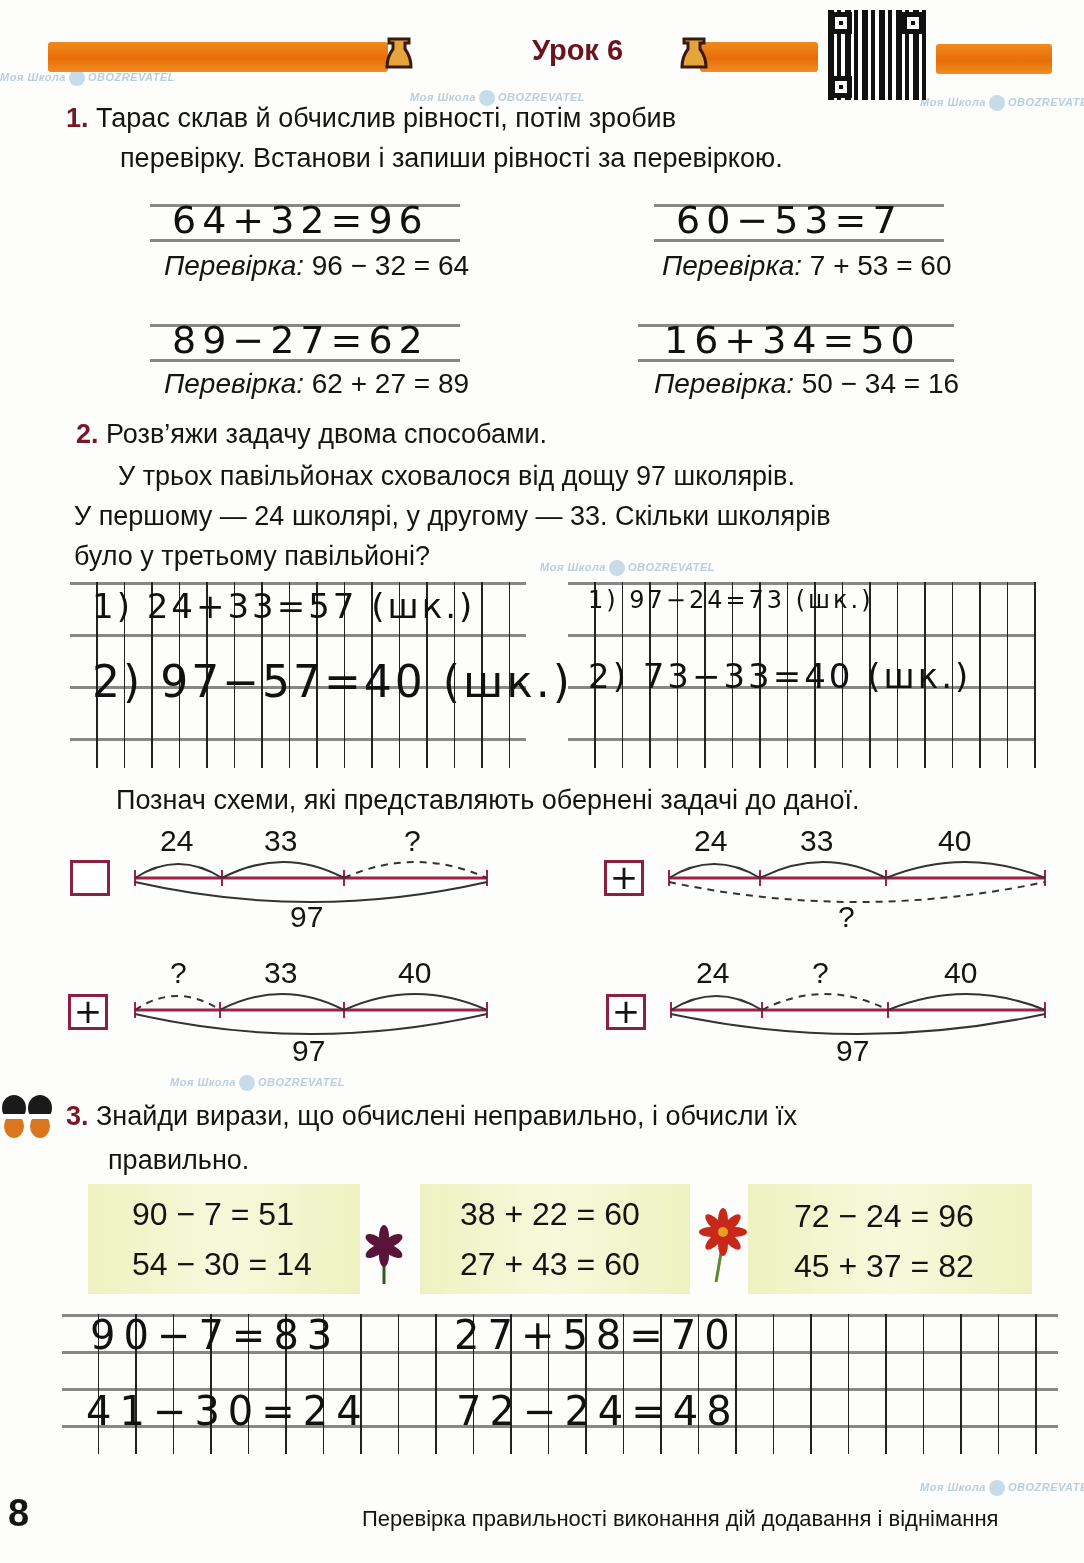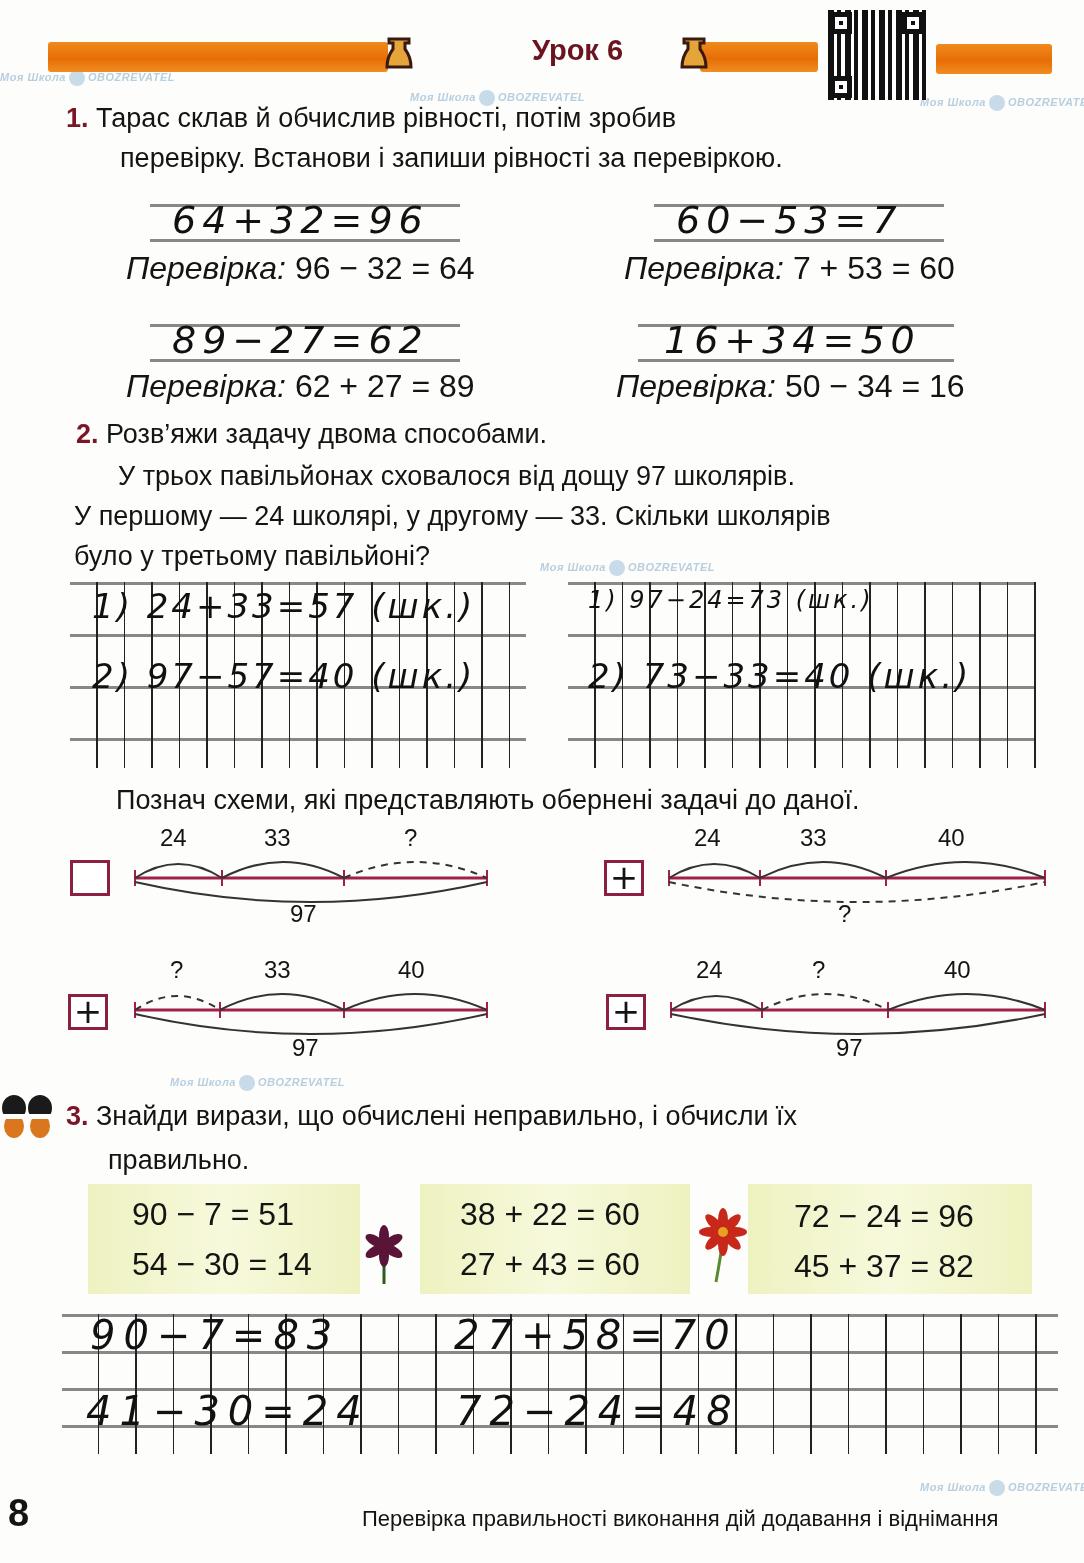--- a/index.html
+++ b/index.html
@@ -17,34 +17,34 @@
   .qr { position: absolute; left: 828px; top: 10px; width: 98px; height: 90px; background:
       repeating-linear-gradient(90deg, #111 0 6px, #fff 6px 9px, #111 9px 13px, #fff 13px 17px),
       #111; }
   .qr .fin { position:absolute; width: 22px; height: 22px; border: 5px solid #111; background: #fff; box-shadow: inset 0 0 0 4px #fff, inset 0 0 0 10px #111; }
 
   .task-num { color: #7a1626; font-weight: bold; }
   .task-text { position: absolute; font-size: 27px; line-height: 40px; }
 
   
   .strip { position: absolute; border-top: 3px solid #888; border-bottom: 3px solid #888; }
-  .hand { position: absolute; font-family: "DejaVu Sans", sans-serif; font-style: italic; font-size: 38px; letter-spacing: 6px; color: #111; white-space: nowrap; }
-  .check { position: absolute; font-size: 32px; white-space: nowrap; }
+  .hand { position: absolute; font-family: "DejaVu Sans", sans-serif; font-size: 38px; letter-spacing: 6px; color: #111; white-space: nowrap; }
+  .check { position: absolute; font-size: 28px; white-space: nowrap; margin-left: 38px; }
   .check i { font-family: "Liberation Sans", sans-serif; }
 
   
   .grid { position: absolute;
     background-image:
       repeating-linear-gradient(90deg, transparent 0 26px, #222 26px 27.5px),
       repeating-linear-gradient(180deg, #888 0 3px, transparent 3px 52px);
   }
 
   
   .box { position: absolute; width: 40px; height: 36px; border: 3px solid #8b2040; background: #fff; font-size: 34px; line-height: 28px; text-align: center; font-family: "DejaVu Sans", sans-serif; }
-  .num { position: absolute; font-size: 24px; }
+  .num { position: absolute; font-size: 30px; }
   svg { position: absolute; overflow: visible; }
 
   
   .panel { position: absolute; background: linear-gradient(90deg, #eef2c0, #f7f9dc 50%, #eef2c0); }
   .expr { position: absolute; font-size: 32px; white-space: nowrap; }
 
   .footer-num { position: absolute; left: 8px; top: 1492px; font-size: 38px; font-weight: bold; }
   .footer-text { position: absolute; left: 362px; top: 1506px; font-size: 22px; }
 </style>
 </head>
@@ -98,21 +98,21 @@
 <div class="task-text" style="left:76px;top:414px">
   <span class="task-num">2.</span>
   <span>Розв’яжи задачу двома способами.</span>
 </div>
 <div class="task-text" style="left:118px;top:456px">У трьох павільйонах сховалося від дощу 97 школярів.</div>
 <div class="task-text" style="left:74px;top:496px">У першому — 24 школярі, у другому — 33. Скільки школярів</div>
 <div class="task-text" style="left:74px;top:536px">було у третьому павільйоні?</div>
 
 <div class="grid" style="left:70px;top:582px;width:456px;height:186px"></div>
 <div class="hand" style="left:92px;top:586px;font-size:34px;letter-spacing:3px">1) 24+33=57 (шк.)</div>
-<div class="hand" style="left:92px;top:656px;font-size:34px;letter-spacing:3px">2) 97−57=40 (шк.)</div>
+<div class="hand" style="left:92px;top:656px;font-size:44px;letter-spacing:3px">2) 97−57=40 (шк.)</div>
 
 <div class="grid" style="left:568px;top:582px;width:468px;height:186px"></div>
 <div class="hand" style="left:588px;top:586px;font-size:24px;letter-spacing:3px">1) 97−24=73 (шк.)</div>
 <div class="hand" style="left:588px;top:656px;font-size:34px;letter-spacing:3px">2) 73−33=40 (шк.)</div>
 
 <div class="task-text" style="left:116px;top:780px">Познач схеми, які представляють обернені задачі до даної.</div>
 
 <div class="box" style="left:70px;top:860px"></div>
 <div class="num" style="left:160px;top:824px">24</div>
 <div class="num" style="left:264px;top:824px">33</div>

